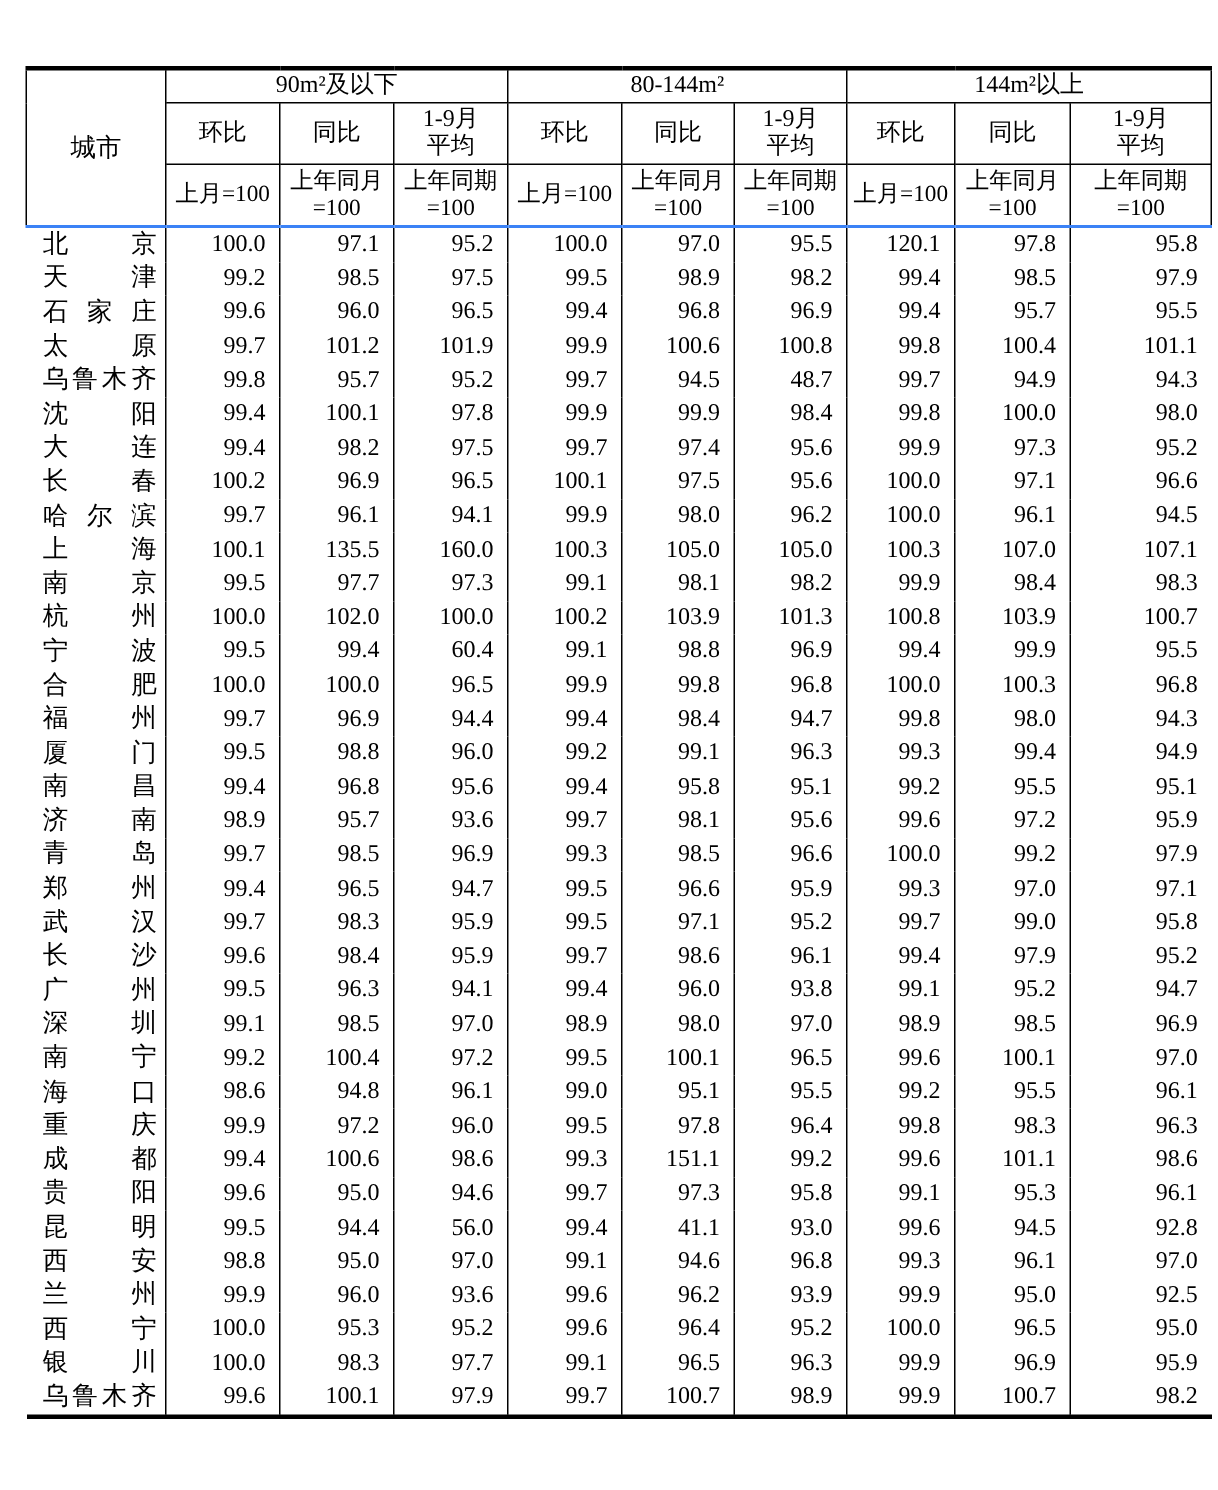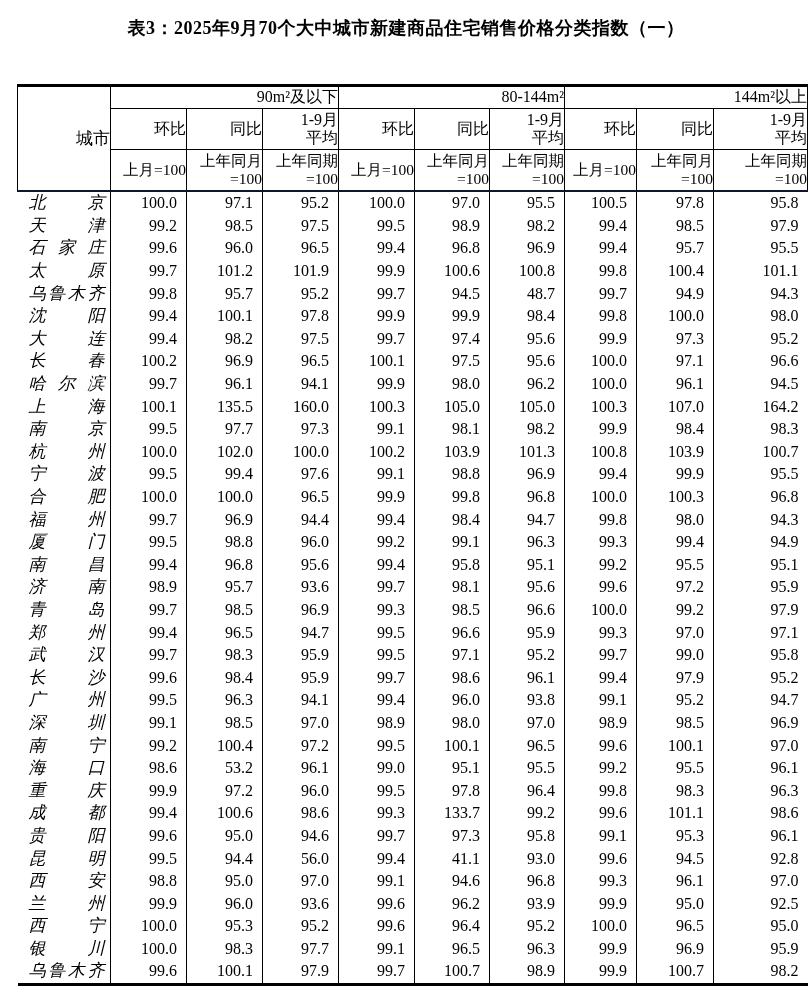--- a/index.html
+++ b/index.html
@@ -19,58 +19,57 @@
     table-layout:fixed;
     margin:44px 0 0 17px;
     width:790px;
     border-top:3px solid #000;
     border-bottom:3px solid #000;
   }
   thead th{
     border:1px solid #000;
     font-weight:normal;
     font-size:16px;
-    text-align:right;
+    text-align:center;
     vertical-align:middle;
     white-space:pre-line;
     padding:0;
     line-height:1.15;
   }
   thead tr.r1 th{height:21px;}
   thead tr.r2 th{height:40px;}
   thead tr.r3 th{height:40px;font-size:15.5px;}
-  thead th.hd-bottom{border-bottom:2px solid #0f172a;}
+  thead th.hd-bottom{border-bottom:2px solid #3b82f6;}
   thead th.city-head{font-size:17px;}
   tbody td{
     border-left:1px solid #000;
     border-right:1px solid #000;
     border-top:none;border-bottom:none;
     height:22.6px;
     padding:0;
     font-size:16px;
     vertical-align:middle;
   }
-  tbody td.city-cell{border-left:none;text-align:left;font-style:italic;}
+  tbody td.city-cell{border-left:none;text-align:left;}
   tbody td:last-child{border-right:none;}
   tbody td.num-cell{text-align:right;padding-right:9px;}
   .city-just{
     display:inline-block;
     width:76px;
     margin-left:11px;
     font-size:17px;
     text-align:justify;
     text-align-last:justify;
     line-height:1;
   }
 </style>
 </head>
 <body>
 
 <div class="page">
-  <h1 class="title">表3：2025年9月70个大中城市新建商品住宅销售价格分类指数（一）</h1>
 
   <table class="idx">
     <colgroup>
       <col style="width:93px">
       <col style="width:76px">
         <col style="width:76px">
         <col style="width:76px">
       <col style="width:76px">
         <col style="width:75px">
         <col style="width:75px">
@@ -119,21 +118,21 @@
     </thead>
     <tbody>
         <tr>
           <td class="city-cell"><span class="city-just">北京</span></td>
           <td class="num-cell">100.0</td>
           <td class="num-cell">97.1</td>
           <td class="num-cell">95.2</td>
           <td class="num-cell">100.0</td>
           <td class="num-cell">97.0</td>
           <td class="num-cell">95.5</td>
-          <td class="num-cell">100.5</td>
+          <td class="num-cell">120.1</td>
           <td class="num-cell">97.8</td>
           <td class="num-cell">95.8</td>
         </tr>
         <tr>
           <td class="city-cell"><span class="city-just">天津</span></td>
           <td class="num-cell">99.2</td>
           <td class="num-cell">98.5</td>
           <td class="num-cell">97.5</td>
           <td class="num-cell">99.5</td>
           <td class="num-cell">98.9</td>
@@ -229,21 +228,21 @@
         <tr>
           <td class="city-cell"><span class="city-just">上海</span></td>
           <td class="num-cell">100.1</td>
           <td class="num-cell">135.5</td>
           <td class="num-cell">160.0</td>
           <td class="num-cell">100.3</td>
           <td class="num-cell">105.0</td>
           <td class="num-cell">105.0</td>
           <td class="num-cell">100.3</td>
           <td class="num-cell">107.0</td>
-          <td class="num-cell">164.2</td>
+          <td class="num-cell">107.1</td>
         </tr>
         <tr>
           <td class="city-cell"><span class="city-just">南京</span></td>
           <td class="num-cell">99.5</td>
           <td class="num-cell">97.7</td>
           <td class="num-cell">97.3</td>
           <td class="num-cell">99.1</td>
           <td class="num-cell">98.1</td>
           <td class="num-cell">98.2</td>
           <td class="num-cell">99.9</td>
@@ -259,21 +258,21 @@
           <td class="num-cell">103.9</td>
           <td class="num-cell">101.3</td>
           <td class="num-cell">100.8</td>
           <td class="num-cell">103.9</td>
           <td class="num-cell">100.7</td>
         </tr>
         <tr>
           <td class="city-cell"><span class="city-just">宁波</span></td>
           <td class="num-cell">99.5</td>
           <td class="num-cell">99.4</td>
-          <td class="num-cell">97.6</td>
+          <td class="num-cell">60.4</td>
           <td class="num-cell">99.1</td>
           <td class="num-cell">98.8</td>
           <td class="num-cell">96.9</td>
           <td class="num-cell">99.4</td>
           <td class="num-cell">99.9</td>
           <td class="num-cell">95.5</td>
         </tr>
         <tr>
           <td class="city-cell"><span class="city-just">合肥</span></td>
           <td class="num-cell">100.0</td>
@@ -414,21 +413,21 @@
           <td class="num-cell">99.5</td>
           <td class="num-cell">100.1</td>
           <td class="num-cell">96.5</td>
           <td class="num-cell">99.6</td>
           <td class="num-cell">100.1</td>
           <td class="num-cell">97.0</td>
         </tr>
         <tr>
           <td class="city-cell"><span class="city-just">海口</span></td>
           <td class="num-cell">98.6</td>
-          <td class="num-cell">53.2</td>
+          <td class="num-cell">94.8</td>
           <td class="num-cell">96.1</td>
           <td class="num-cell">99.0</td>
           <td class="num-cell">95.1</td>
           <td class="num-cell">95.5</td>
           <td class="num-cell">99.2</td>
           <td class="num-cell">95.5</td>
           <td class="num-cell">96.1</td>
         </tr>
         <tr>
           <td class="city-cell"><span class="city-just">重庆</span></td>
@@ -441,21 +440,21 @@
           <td class="num-cell">99.8</td>
           <td class="num-cell">98.3</td>
           <td class="num-cell">96.3</td>
         </tr>
         <tr>
           <td class="city-cell"><span class="city-just">成都</span></td>
           <td class="num-cell">99.4</td>
           <td class="num-cell">100.6</td>
           <td class="num-cell">98.6</td>
           <td class="num-cell">99.3</td>
-          <td class="num-cell">133.7</td>
+          <td class="num-cell">151.1</td>
           <td class="num-cell">99.2</td>
           <td class="num-cell">99.6</td>
           <td class="num-cell">101.1</td>
           <td class="num-cell">98.6</td>
         </tr>
         <tr>
           <td class="city-cell"><span class="city-just">贵阳</span></td>
           <td class="num-cell">99.6</td>
           <td class="num-cell">95.0</td>
           <td class="num-cell">94.6</td>

